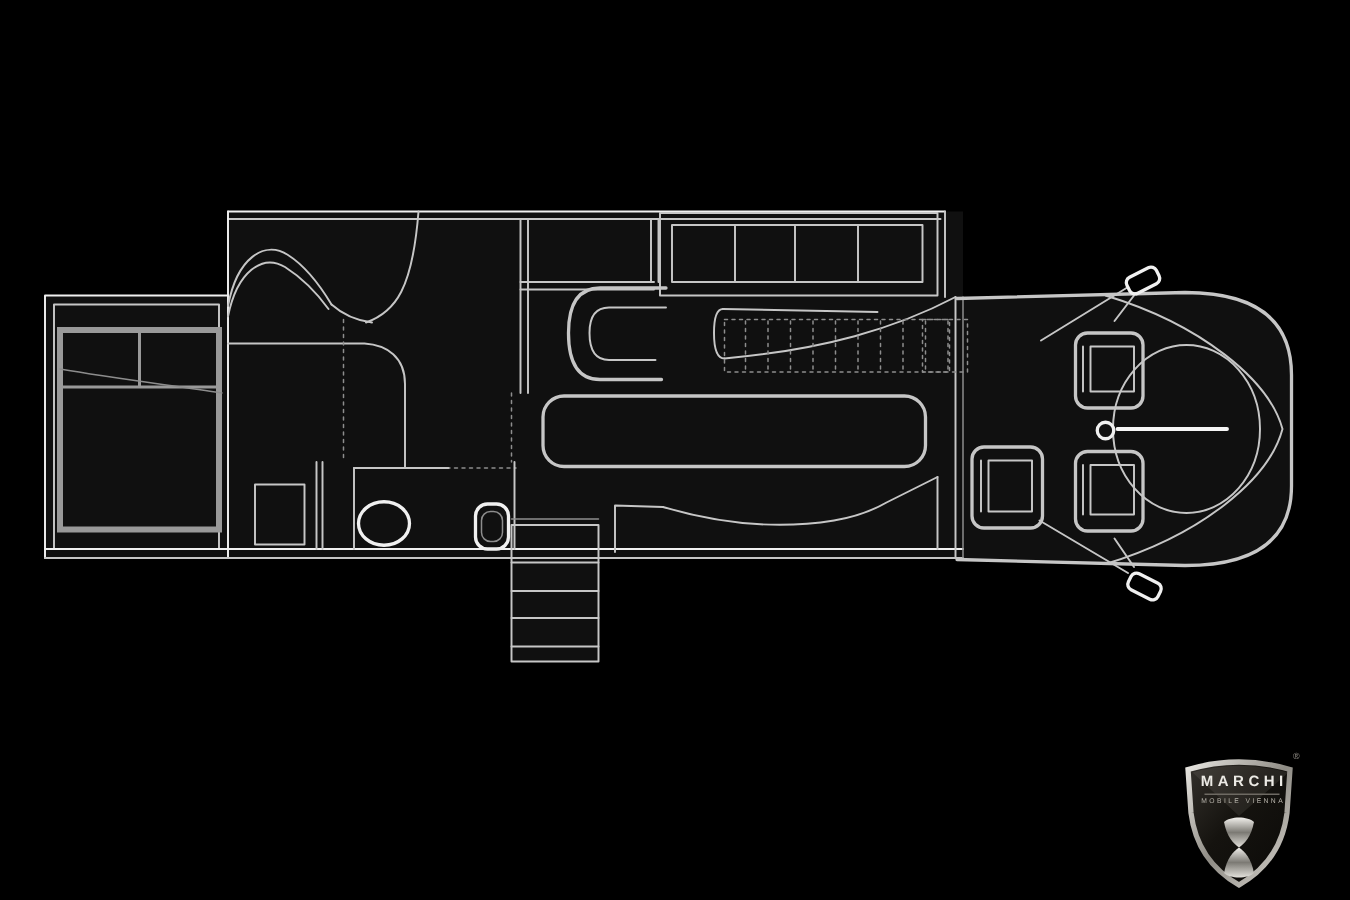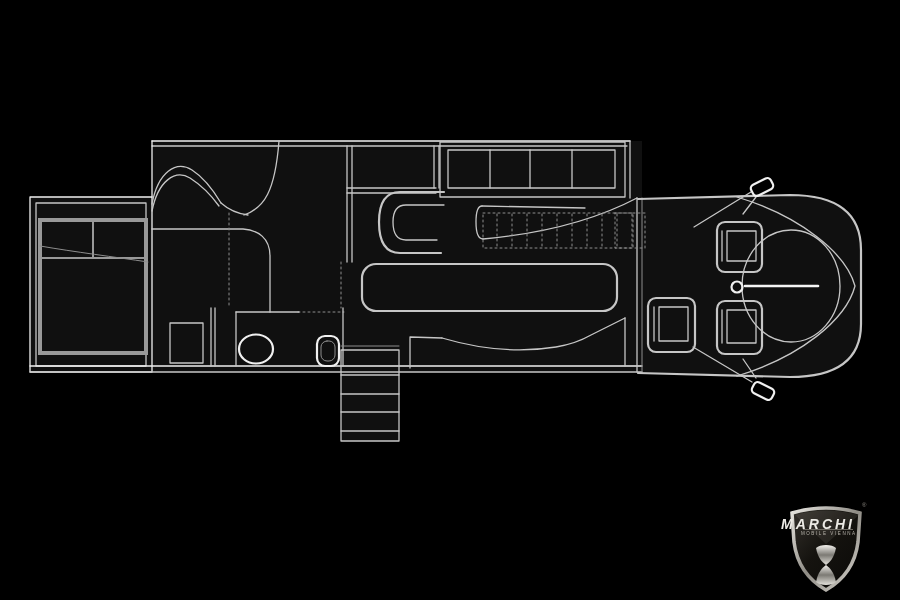--- a/index.html
+++ b/index.html
@@ -16,22 +16,22 @@
   .ln.bright{stroke:var(--line-bright);}
   .ln.dim{stroke:var(--line-dim);stroke-width:1;}
   .ln.bold{stroke-width:2.2;}
   .dashed{stroke-dasharray:2 3;}
   .fill-int{fill:var(--interior);stroke:none;}
   .bedframe{fill:none;stroke:var(--bed-frame);stroke-width:4;}
   .bedline{fill:none;stroke:var(--bed-frame);stroke-width:2;}
   
   .logo{position:absolute;left:778px;top:500px;width:100px;height:98px;}
   .logo .reg{position:absolute;left:84px;top:2px;color:#8f8b84;font-size:6px;}
-  .logo .brand{position:absolute;left:0;top:16px;width:100%;
-               color:#eceae5;font-size:14px;font-weight:bold;letter-spacing:3px;text-indent:3px;font-style:italic;}
+  .logo .brand{position:absolute;left:0;top:16px;width:100%;text-align:center;
+               color:#eceae5;font-size:10px;font-weight:bold;letter-spacing:3px;text-indent:3px;}
   .logo .rule{position:absolute;left:25px;top:29px;width:50px;height:1px;background:#6e6a63;}
   .logo .sub{position:absolute;left:0;top:31px;width:100%;text-align:center;
              color:#b6b2aa;font-size:4.5px;letter-spacing:1.6px;text-indent:1.6px;}
 </style>
 </head>
 <body style="background: rgb(0, 0, 0);">
 
 <div class="stage">
 
   <svg width="900" height="600" viewBox="0 0 900 600">

